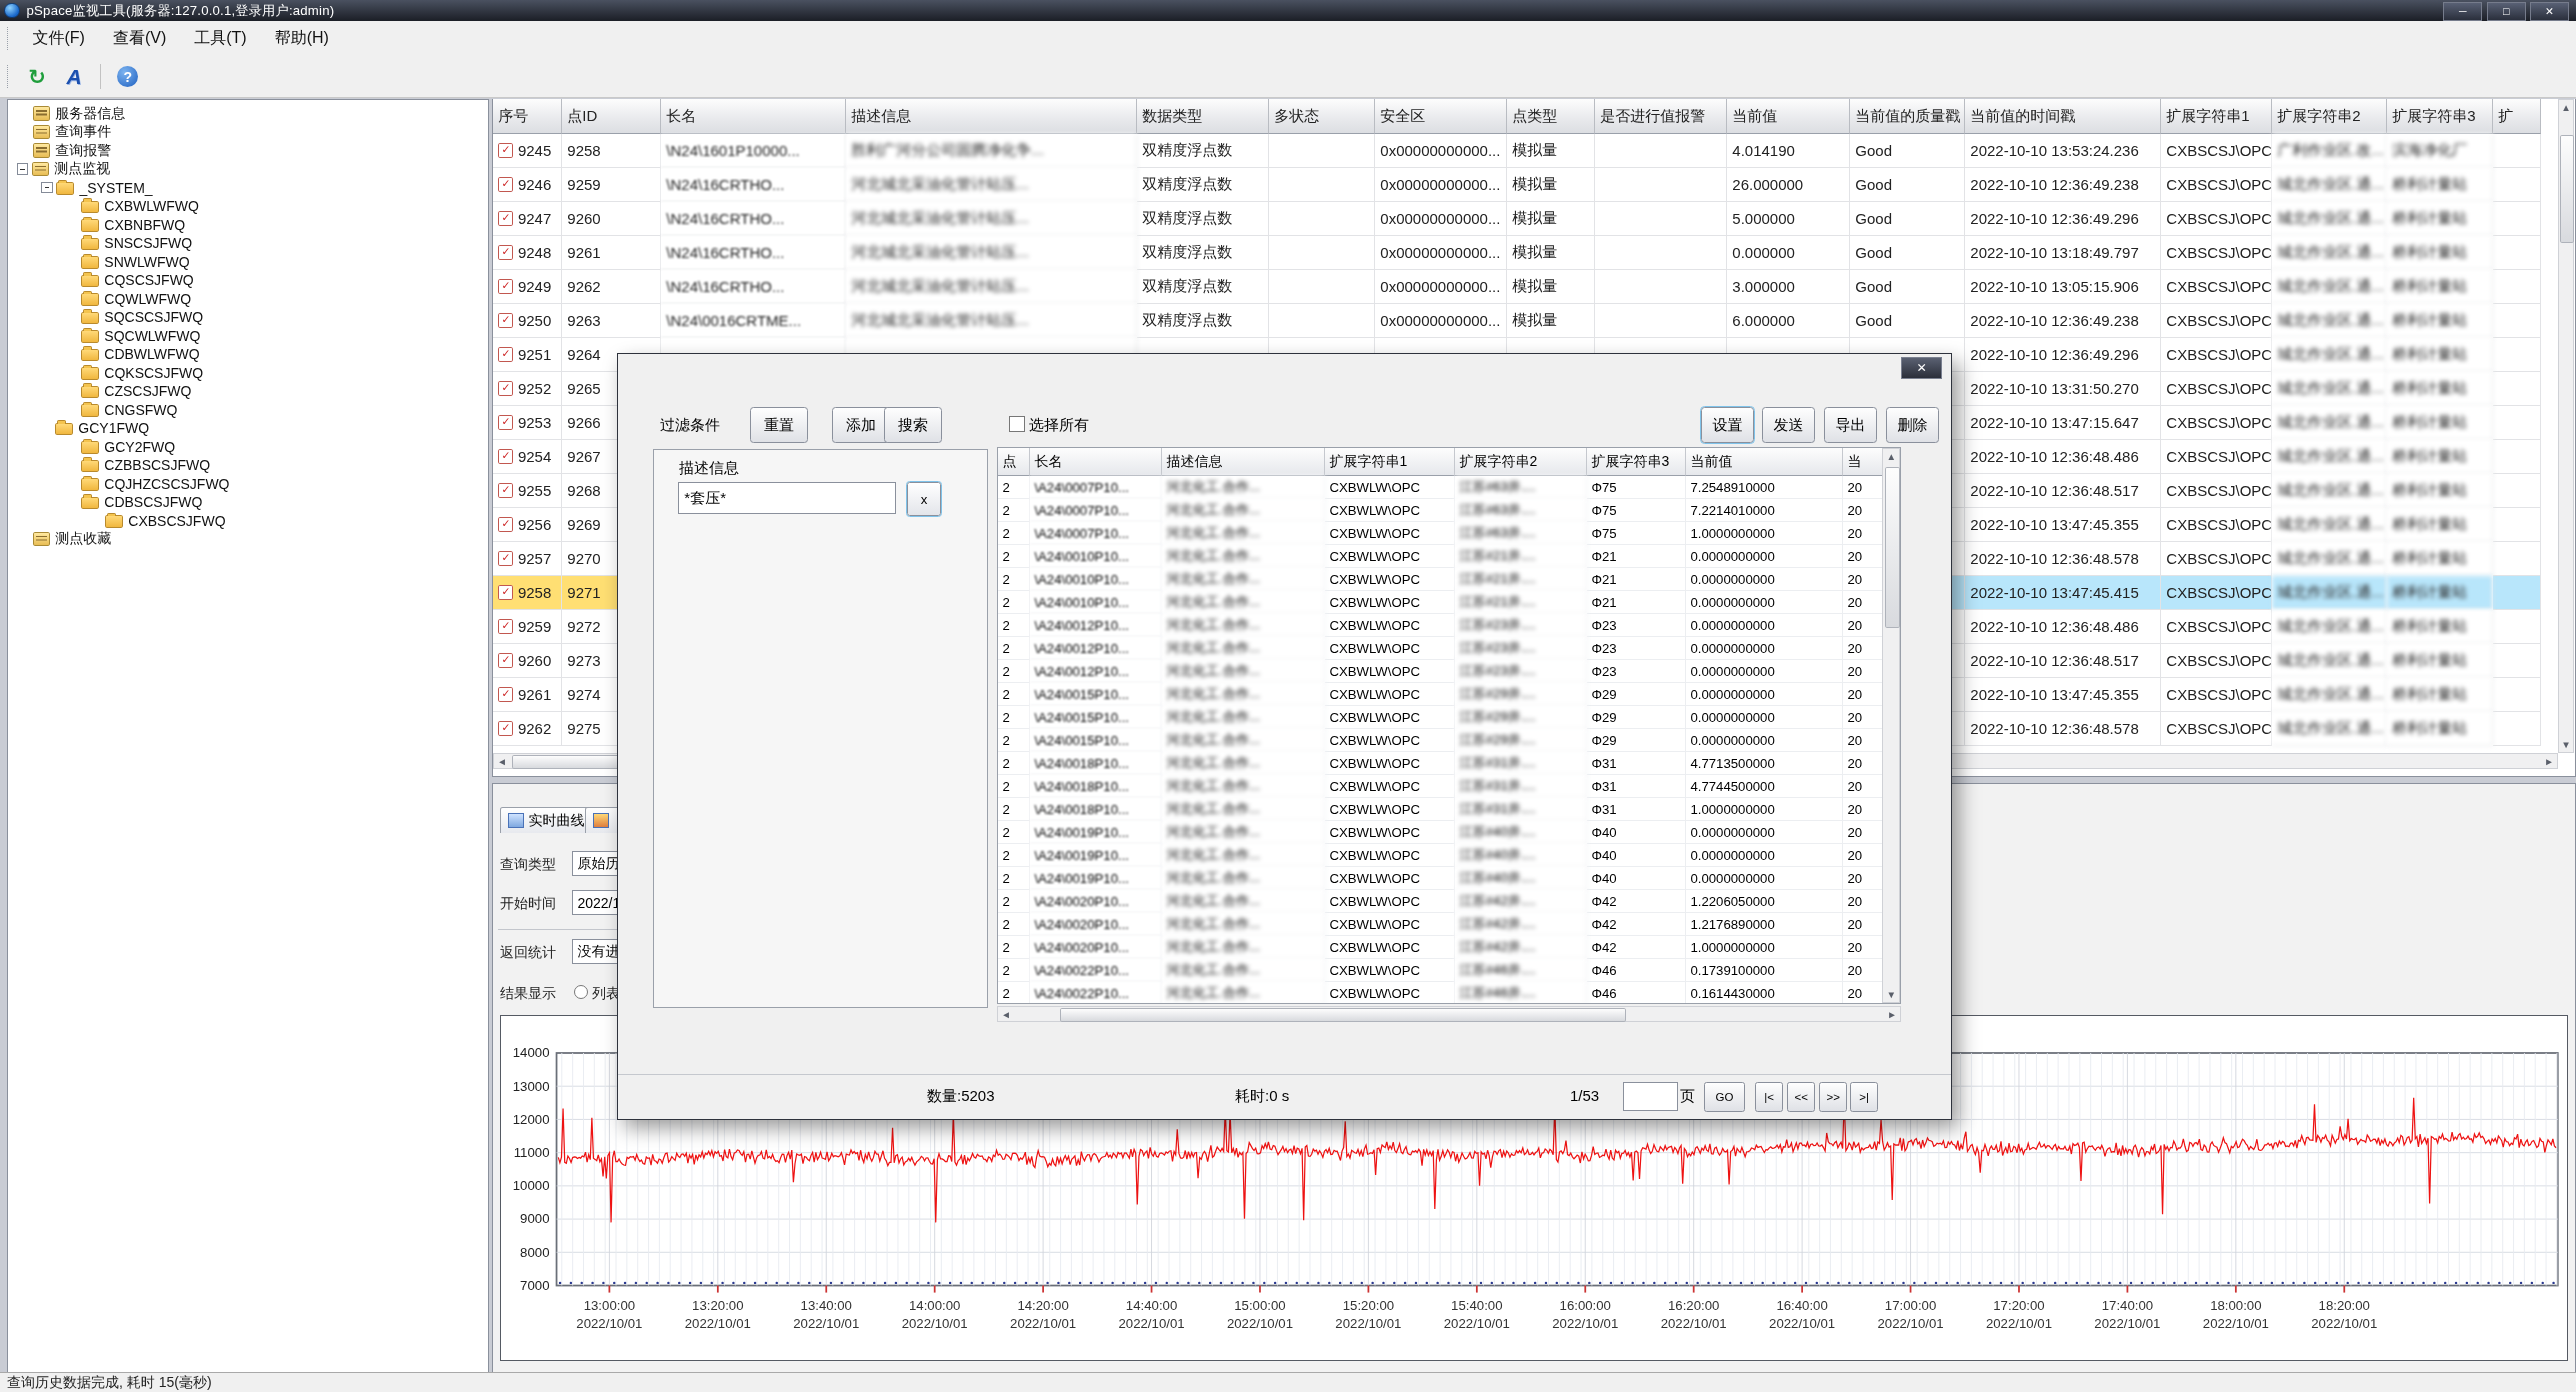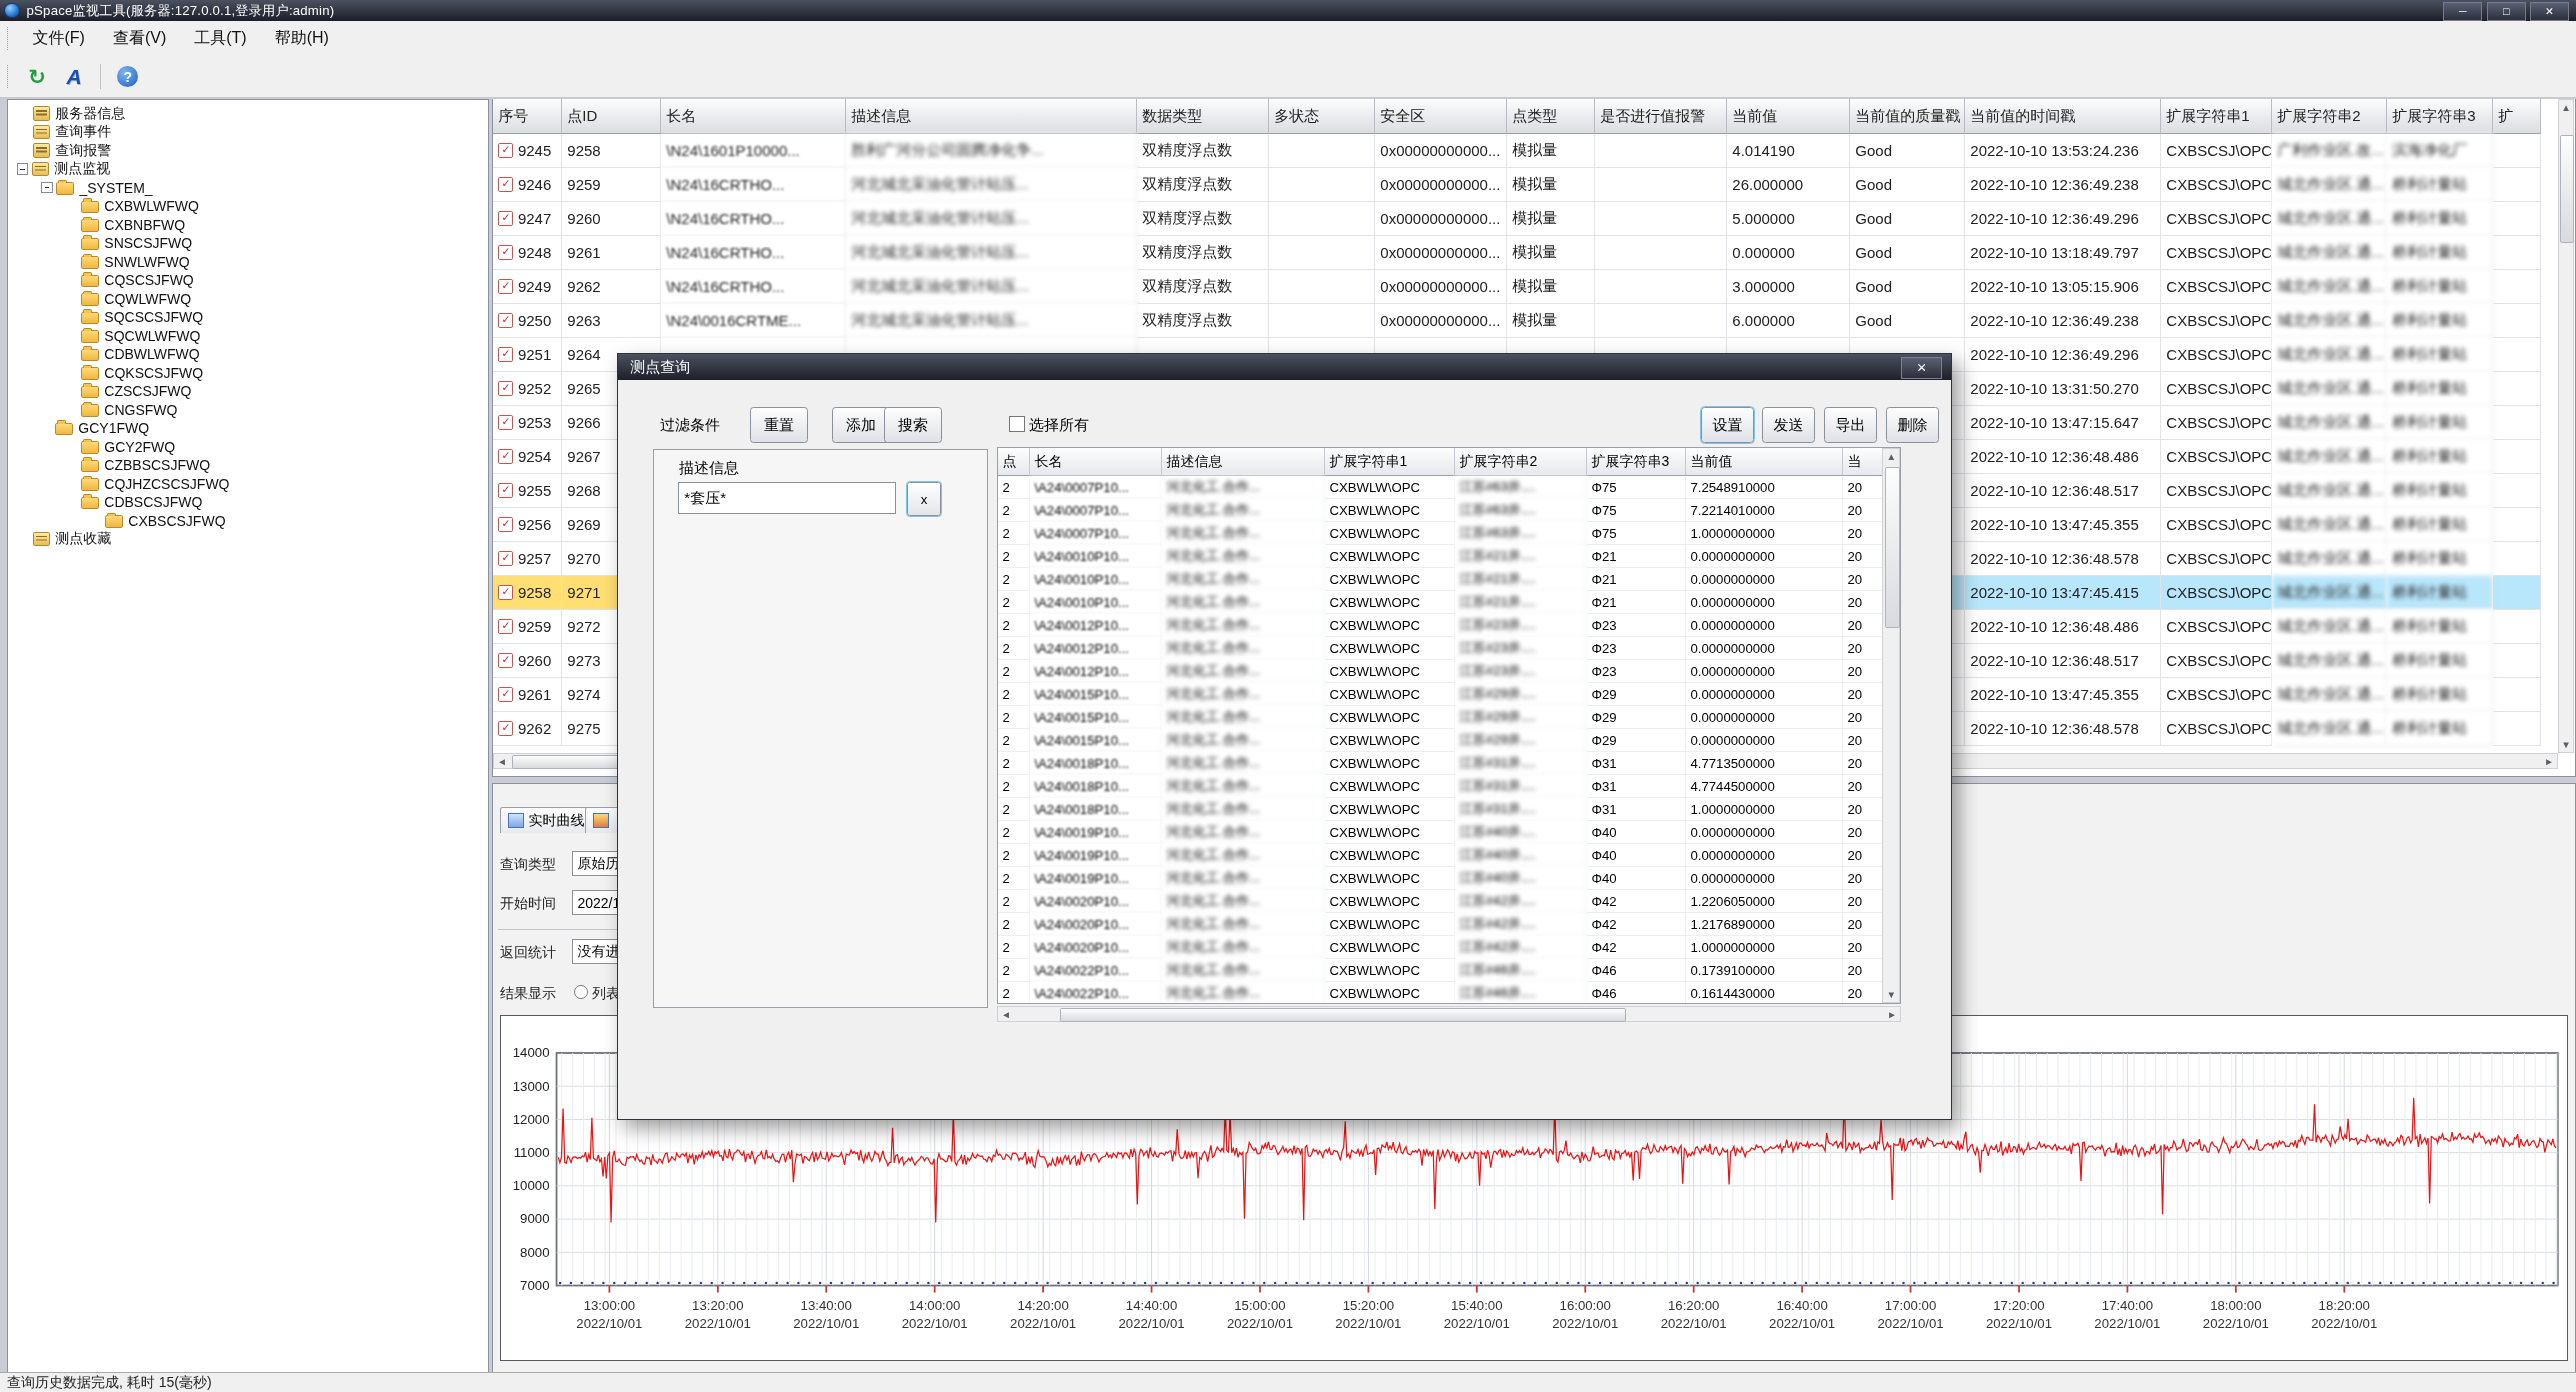--- a/index.html
+++ b/index.html
@@ -1107,23 +1107,20 @@
         <path d="M64.0 160.5L65.8 166.6L67.6 160.2L69.4 105.1L71.3 166.2L73.1 167.2L74.9 158.9L76.7 161.7L78.5 166.2L80.3 160.7L82.2 160.0L84.0 160.3L85.8 161.7L87.6 160.5L89.4 161.4L91.2 158.9L93.1 159.9L94.9 154.6L96.7 165.9L98.5 157.4L100.3 163.1L102.1 115.6L103.9 161.5L105.8 162.8L107.6 164.3L109.4 157.8L111.2 165.6L113.0 162.2L114.8 182.1L116.7 159.9L118.5 184.4L120.3 158.7L122.1 155.3L123.9 234.3L125.7 160.7L127.6 153.0L129.4 165.4L131.2 165.3L133.0 162.3L134.8 166.0L136.6 168.0L138.4 169.2L140.3 169.5L142.1 160.5L143.9 161.7L145.7 159.8L147.5 160.3L149.3 159.6L151.2 163.8L153.0 157.2L154.8 162.1L156.6 165.1L158.4 163.5L160.2 167.5L162.1 168.2L163.9 160.1L165.7 161.7L167.5 161.2L169.3 169.2L171.1 157.2L173.0 164.2L174.8 164.9L176.6 167.1L178.4 162.3L180.2 163.1L182.0 167.1L183.8 161.0L185.7 156.2L187.5 155.7L189.3 165.8L191.1 163.6L192.9 159.6L194.7 161.9L196.6 163.8L198.4 155.7L200.2 159.1L202.0 160.7L203.8 156.9L205.6 156.5L207.5 159.2L209.3 155.8L211.1 167.0L212.9 157.9L214.7 161.2L216.5 157.1L218.3 168.6L220.2 157.7L222.0 163.2L223.8 157.6L225.6 160.0L227.4 154.1L229.2 161.2L231.1 155.8L232.9 157.3L234.7 153.6L236.5 158.1L238.3 152.8L240.1 160.1L242.0 154.1L243.8 156.0L245.6 153.7L247.4 159.2L249.2 158.5L251.0 164.6L252.8 151.8L254.7 159.6L256.5 161.0L258.3 151.0L260.1 159.6L261.9 163.1L263.7 155.8L265.6 154.7L267.4 152.1L269.2 152.6L271.0 156.2L272.8 158.3L274.6 154.0L276.5 165.8L278.3 157.2L280.1 156.8L281.9 162.4L283.7 153.1L285.5 159.9L287.3 167.1L289.2 160.9L291.0 158.2L292.8 157.8L294.6 154.0L296.4 161.3L298.2 162.1L300.1 152.0L301.9 161.1L303.7 159.5L305.5 161.8L307.3 157.1L309.1 162.6L311.0 165.1L312.8 164.3L314.6 166.6L316.4 161.0L318.2 156.8L320.0 157.0L321.9 166.3L323.7 158.2L325.5 154.7L327.3 162.5L329.1 152.3L330.9 188.8L332.7 167.7L334.6 156.7L336.4 157.6L338.2 158.2L340.0 156.9L341.8 167.6L343.6 159.7L345.5 160.4L347.3 162.9L349.1 164.2L350.9 158.3L352.7 154.9L354.5 165.8L356.4 154.8L358.2 163.0L360.0 160.0L361.8 154.5L363.6 161.3L365.4 161.8L367.2 162.8L369.1 154.3L370.9 164.3L372.7 161.4L374.5 155.7L376.3 159.9L378.1 158.5L380.0 159.1L381.8 159.8L383.6 158.8L385.4 155.2L387.2 161.4L389.0 169.1L390.9 156.7L392.7 157.4L394.5 157.9L396.3 152.0L398.1 155.9L399.9 153.9L401.7 156.2L403.6 155.1L405.4 163.8L407.2 152.4L409.0 161.6L410.8 166.3L412.6 157.2L414.5 162.2L416.3 154.3L418.1 160.9L419.9 164.9L421.7 160.8L423.5 153.7L425.4 156.7L427.2 156.7L429.0 164.7L430.8 158.9L432.6 153.0L434.4 161.6L436.2 164.1L438.1 169.9L439.9 166.2L441.7 166.2L443.5 126.8L445.3 166.7L447.1 158.6L449.0 157.5L450.8 166.7L452.6 162.3L454.4 160.2L456.2 169.1L458.0 165.7L459.9 164.7L461.7 161.4L463.5 164.4L465.3 160.5L467.1 165.4L468.9 169.2L470.8 165.6L472.6 164.1L474.4 162.2L476.2 159.3L478.0 160.7L479.8 164.5L481.6 161.2L483.5 161.0L485.3 164.9L487.1 167.7L488.9 168.0L490.7 162.0L492.5 234.3L494.4 163.0L496.2 156.3L498.0 162.3L499.8 162.3L501.6 163.3L503.4 165.2L505.3 165.2L507.1 158.7L508.9 159.0L510.7 165.2L512.5 110.8L514.3 165.8L516.1 169.4L518.0 164.2L519.8 162.5L521.6 158.4L523.4 168.2L525.2 157.9L527.0 168.7L528.9 161.3L530.7 164.4L532.5 160.8L534.3 156.0L536.1 160.1L537.9 161.2L539.8 157.0L541.6 158.9L543.4 159.3L545.2 158.9L547.0 162.6L548.8 162.8L550.6 165.4L552.5 160.0L554.3 161.2L556.1 165.0L557.9 158.0L559.7 159.7L561.5 152.4L563.4 158.0L565.2 156.7L567.0 158.9L568.8 162.8L570.6 162.4L572.4 157.0L574.3 158.4L576.1 160.1L577.9 163.0L579.7 155.9L581.5 155.6L583.3 155.9L585.1 158.2L587.0 164.0L588.8 161.2L590.6 162.7L592.4 159.7L594.2 154.5L596.0 168.7L597.9 160.8L599.7 166.3L601.5 159.3L603.3 169.7L605.1 172.0L606.9 160.7L608.8 152.9L610.6 159.1L612.4 159.9L614.2 159.6L616.0 160.3L617.8 164.8L619.7 171.2L621.5 167.4L623.3 169.4L625.1 162.3L626.9 168.0L628.7 170.2L630.5 159.5L632.4 167.2L634.2 161.5L636.0 167.9L637.8 162.1L639.6 158.5L641.4 163.6L643.3 159.2L645.1 168.7L646.9 162.6L648.7 160.9L650.5 158.8L652.3 169.9L654.2 163.1L656.0 169.2L657.8 153.9L659.6 161.0L661.4 164.3L663.2 159.9L665.0 157.4L666.9 157.5L668.7 164.2L670.5 158.1L672.3 156.1L674.1 157.5L675.9 160.6L677.8 165.8L679.6 162.2L681.4 160.4L683.2 159.8L685.0 159.2L686.8 155.1L688.7 160.0L690.5 157.8L692.3 161.1L694.1 155.8L695.9 157.6L697.7 160.6L699.5 154.9L701.4 156.7L703.2 155.5L705.0 161.0L706.8 155.6L708.6 155.4L710.4 157.9L712.3 161.4L714.1 151.2L715.9 159.9L717.7 151.3L719.5 155.7L721.3 213.9L723.2 159.4L725.0 151.7L726.8 152.9L728.6 158.5L730.4 155.0L732.2 153.3L734.0 161.6L735.9 149.2L737.7 156.7L739.5 159.1L741.3 154.1L743.1 159.4L744.9 160.2L746.8 156.1L748.6 155.4L750.4 156.4L752.2 157.9L754.0 154.3L755.8 155.7L757.7 153.5L759.5 153.0L761.3 165.1L763.1 153.9L764.9 157.6L766.7 128.6L768.6 156.0L770.4 161.1L772.2 161.7L774.0 160.2L775.8 152.7L777.6 162.6L779.4 153.9L781.3 160.5L783.1 154.9L784.9 159.9L786.7 155.5L788.5 155.0L790.3 184.2L792.2 160.6L794.0 162.7L795.8 156.4L797.6 153.8L799.4 157.0L801.2 165.4L803.1 155.6L804.9 146.8L806.7 160.3L808.5 158.7L810.3 153.6L812.1 148.9L813.9 151.4L815.8 153.7L817.6 150.3L819.4 153.8L821.2 105.5L823.0 153.0L824.8 154.4L826.7 110.4L828.5 155.2L830.3 150.4L832.1 157.0L833.9 150.1L835.7 160.4L837.6 154.8L839.4 157.5L841.2 154.8L843.0 230.3L844.8 156.1L846.6 154.1L848.4 143.8L850.3 147.2L852.1 150.6L853.9 152.7L855.7 150.1L857.5 156.3L859.3 156.5L861.2 155.3L863.0 147.2L864.8 150.5L866.6 145.0L868.4 149.8L870.2 142.8L872.1 151.0L873.9 151.8L875.7 147.1L877.5 147.9L879.3 152.8L881.1 157.4L882.9 154.6L884.8 151.8L886.6 148.1L888.4 153.9L890.2 150.7L892.0 155.2L893.8 152.2L895.7 151.2L897.5 156.2L899.3 147.3L901.1 156.2L902.9 150.1L904.7 151.0L906.6 156.3L908.4 150.3L910.2 231.8L912.0 148.8L913.8 147.1L915.6 159.0L917.5 159.3L919.3 157.0L921.1 151.0L922.9 153.4L924.7 152.4L926.5 156.8L928.3 153.0L930.2 156.1L932.0 160.5L933.8 153.7L935.6 151.7L937.4 155.3L939.2 150.2L941.1 157.2L942.9 157.0L944.7 152.5L946.5 153.7L948.3 153.5L950.1 158.3L952.0 164.0L953.8 153.4L955.6 149.4L957.4 119.5L959.2 159.5L961.0 156.8L962.8 161.3L964.7 152.5L966.5 153.8L968.3 155.2L970.1 155.9L971.9 151.5L973.7 158.0L975.6 152.8L977.4 159.7L979.2 150.8L981.0 146.7L982.8 156.9L984.6 156.4L986.5 155.2L988.3 156.1L990.1 151.9L991.9 180.5L993.7 150.7L995.5 149.9L997.3 154.9L999.2 146.4L1001.0 148.1L1002.8 149.3L1004.6 143.0L1006.4 151.5L1008.2 147.4L1010.1 151.0L1011.9 143.2L1013.7 152.8L1015.5 155.0L1017.3 150.5L1019.1 144.9L1021.0 154.5L1022.8 156.2L1024.6 151.5L1026.4 148.4L1028.2 155.7L1030.0 157.1L1031.8 157.6L1033.7 153.3L1035.5 154.3L1037.3 152.9L1039.1 155.1L1040.9 151.3L1042.7 154.2L1044.6 170.0L1046.4 151.4L1048.2 157.9L1050.0 152.0L1051.8 158.3L1053.6 154.2L1055.5 158.5L1057.3 152.8L1059.1 219.1L1060.9 163.0L1062.7 151.4L1064.5 163.7L1066.4 159.3L1068.2 152.9L1070.0 160.0L1071.8 156.5L1073.6 151.9L1075.4 154.8L1077.2 160.7L1079.1 154.1L1080.9 154.9L1082.7 164.9L1084.5 156.5L1086.3 165.9L1088.1 161.9L1090.0 155.6L1091.8 159.3L1093.6 162.4L1095.4 161.6L1097.2 158.8L1099.0 155.2L1100.9 161.2L1102.7 161.4L1104.5 153.6L1106.3 155.9L1108.1 155.4L1109.9 192.7L1111.7 154.1L1113.6 156.8L1115.4 155.7L1117.2 162.2L1119.0 152.4L1120.8 158.6L1122.6 172.1L1124.5 160.0L1126.3 153.5L1128.1 154.0L1129.9 157.2L1131.7 153.1L1133.5 151.6L1135.4 160.7L1137.2 153.6L1139.0 159.1L1140.8 153.4L1142.6 155.6L1144.4 160.3L1146.2 156.4L1148.1 158.3L1149.9 157.9L1151.7 152.9L1153.5 155.4L1155.3 152.8L1157.1 155.3L1159.0 149.7L1160.8 157.3L1162.6 155.7L1164.4 151.9L1166.2 157.2L1168.0 157.0L1169.9 154.8L1171.7 157.6L1173.5 155.0L1175.3 153.9L1177.1 149.9L1178.9 161.0L1180.7 155.8L1182.6 155.2L1184.4 151.0L1186.2 152.5L1188.0 155.9L1189.8 151.3L1191.6 153.2L1193.5 157.4L1195.3 102.2L1197.1 162.9L1198.9 165.8L1200.7 154.3L1202.5 153.1L1204.4 156.2L1206.2 152.3L1208.0 141.5L1209.8 157.3L1211.6 158.5L1213.4 155.6L1215.3 159.9L1217.1 162.2L1218.9 160.1L1220.7 157.9L1222.5 159.1L1224.3 166.9L1226.1 154.2L1228.0 162.4L1229.8 157.0L1231.6 160.1L1233.4 164.5L1235.2 164.3L1237.0 158.6L1238.9 148.2L1240.7 157.2L1242.5 155.8L1244.3 155.5L1246.1 160.6L1247.9 159.6L1249.8 158.0L1251.6 158.6L1253.4 151.1L1255.2 158.5L1257.0 162.6L1258.8 152.2L1260.6 161.3L1262.5 163.3L1264.3 152.3L1266.1 155.3L1267.9 153.8L1269.7 161.5L1271.5 156.0L1273.4 155.7L1275.2 152.6L1277.0 158.2L1278.8 155.0L1280.6 160.1L1282.4 154.7L1284.3 186.7L1286.1 154.5L1287.9 153.4L1289.7 155.3L1291.5 184.9L1293.3 153.1L1295.1 149.5L1297.0 150.3L1298.8 151.2L1300.6 145.6L1302.4 152.2L1304.2 156.1L1306.0 153.6L1307.9 146.1L1309.7 150.8L1311.5 153.8L1313.3 154.1L1315.1 148.5L1316.9 150.5L1318.8 153.0L1320.6 147.2L1322.4 151.9L1324.2 149.3L1326.0 148.6L1327.8 148.0L1329.6 154.9L1331.5 149.4L1333.3 151.7L1335.1 156.2L1336.9 149.9L1338.7 147.1L1340.5 190.4L1342.4 150.4L1344.2 153.0L1346.0 159.9L1347.8 156.2L1349.6 158.7L1351.4 154.4L1353.3 157.4L1355.1 150.0L1356.9 148.4L1358.7 151.9L1360.5 155.8L1362.3 150.1L1364.2 152.4L1366.0 147.1L1367.8 152.3L1369.6 153.7L1371.4 145.1L1373.2 156.4L1375.0 156.7L1376.9 150.0L1378.7 149.0L1380.5 154.6L1382.3 157.9L1384.1 155.5L1385.9 150.3L1387.8 153.7L1389.6 154.3L1391.4 152.2L1393.2 191.3L1395.0 153.8L1396.8 152.5L1398.7 148.0L1400.5 159.0L1402.3 150.4L1404.1 153.1L1405.9 154.9L1407.7 149.2L1409.5 154.2L1411.4 159.8L1413.2 154.1L1415.0 154.0L1416.8 153.0L1418.6 149.8L1420.4 150.4L1422.3 151.8L1424.1 146.5L1425.9 149.2L1427.7 148.6L1429.5 148.1L1431.3 151.6L1433.2 154.9L1435.0 151.7L1436.8 152.1L1438.6 150.0L1440.4 148.5L1442.2 150.2L1444.0 149.9L1445.9 149.0L1447.7 146.7L1449.5 150.1L1451.3 146.1L1453.1 154.4L1454.9 148.5L1456.8 148.8L1458.6 140.4L1460.4 149.2L1462.2 148.5L1464.0 144.1L1465.8 154.1L1467.7 149.0L1469.5 144.0L1471.3 150.9L1473.1 144.5L1474.9 144.1L1476.7 147.1L1478.5 146.4L1480.4 148.2L1482.2 143.3L1484.0 149.8L1485.8 145.8L1487.6 145.3L1489.4 147.1L1491.3 147.0L1493.1 144.1L1494.9 147.6L1496.7 147.7L1498.5 146.4L1500.3 149.4L1502.2 153.3L1504.0 132.8L1505.8 142.7L1507.6 144.8L1509.4 145.0L1511.2 147.3L1513.1 143.9L1514.9 142.4L1516.7 149.6L1518.5 146.0L1520.3 143.4L1522.1 150.4L1523.9 94.3L1525.8 152.8L1527.6 149.9L1529.4 144.2L1531.2 146.6L1533.0 152.3L1534.8 142.7L1536.7 148.9L1538.5 147.0L1540.3 144.5L1542.1 154.5L1543.9 149.7L1545.7 151.9L1547.6 150.1L1549.4 149.4L1551.2 149.1L1553.0 146.3L1554.8 150.5L1556.6 149.8L1558.4 142.6L1560.3 152.3L1562.1 143.0L1563.9 144.7L1565.7 117.9L1567.5 142.7L1569.3 152.2L1571.2 148.8L1573.0 144.0L1574.8 148.8L1576.6 147.6L1578.4 208.9L1580.2 145.3L1582.1 146.6L1583.9 146.4L1585.7 146.6L1587.5 138.4L1589.3 153.0L1591.1 139.3L1592.9 153.1L1594.8 150.1L1596.6 143.1L1598.4 142.3L1600.2 141.0L1602.0 146.2L1603.8 140.8L1605.7 139.2L1607.5 145.3L1609.3 143.1L1611.1 150.5L1612.9 140.8L1614.7 148.1L1616.6 144.0L1618.4 138.4L1620.2 141.3L1622.0 141.6L1623.8 142.7L1625.6 148.0L1627.4 146.9L1629.3 144.4L1631.1 145.1L1632.9 144.3L1634.7 145.9L1636.5 141.8L1638.3 149.4L1640.2 149.1L1642.0 142.9L1643.8 145.6L1645.6 142.4L1647.4 145.8L1649.2 146.5L1651.1 150.2L1652.9 141.5L1654.7 152.7L1656.5 146.0L1658.3 151.2L1660.1 139.0L1662.0 131.4L1663.8 153.8L1665.6 151.0L1667.4 147.3L1669.2 145.9L1671.0 152.9L1672.8 157.2L1674.7 149.4L1676.5 155.2L1678.3 177.8L1680.1 152.4L1681.9 153.0L1683.7 145.9L1685.6 151.7L1687.4 158.7L1689.2 150.5L1691.0 147.7L1692.8 151.4L1694.6 151.4L1696.5 146.8L1698.3 154.3L1700.1 152.9L1701.9 142.4L1703.7 158.3L1705.5 153.3L1707.3 149.4L1709.2 156.0L1711.0 144.4L1712.8 154.0L1714.6 153.6L1716.4 148.0L1718.2 149.2L1720.1 155.2L1721.9 145.3L1723.7 153.4L1725.5 150.2L1727.3 156.8L1729.1 152.2L1731.0 151.3L1732.8 144.6L1734.6 151.6L1736.4 150.4L1738.2 149.2L1740.0 149.8L1741.8 151.2L1743.7 147.0L1745.5 143.4L1747.3 148.7L1749.1 148.2L1750.9 145.7L1752.7 149.9L1754.6 147.1L1756.4 147.5L1758.2 149.5L1760.0 151.5L1761.8 147.8L1763.6 145.9L1765.5 152.3L1767.3 148.2L1769.1 150.7L1770.9 150.5L1772.7 151.0L1774.5 148.0L1776.3 152.0L1778.2 152.4L1780.0 147.8L1781.8 156.7L1783.6 144.9L1785.4 147.0L1787.2 146.3L1789.1 144.4L1790.9 149.2L1792.7 187.2L1794.5 144.1L1796.3 143.3L1798.1 154.5L1800.0 150.4L1801.8 147.9L1803.6 148.4L1805.4 147.5L1807.2 150.3L1809.0 152.4L1810.9 149.5L1812.7 148.7L1814.5 151.1L1816.3 146.9L1818.1 151.1L1819.9 159.4L1821.7 153.0L1823.6 150.4L1825.4 149.7L1827.2 154.6L1829.0 154.0L1830.8 154.1L1832.6 143.9L1834.5 157.7L1836.3 150.6L1838.1 158.7L1839.9 147.0L1841.7 155.8L1843.5 150.7L1845.4 155.8L1847.2 151.5L1849.0 152.2L1850.8 156.6L1852.6 148.8L1854.4 146.6L1856.2 151.7L1858.1 160.2L1859.9 152.6L1861.7 149.4L1863.5 151.6L1865.3 158.7L1867.1 154.0L1869.0 154.1L1870.8 156.6L1872.6 148.7L1874.4 152.0L1876.2 145.3L1878.0 156.1L1879.9 154.8L1881.7 152.5L1883.5 147.0L1885.3 225.0L1887.1 145.7L1888.9 151.4L1890.7 148.4L1892.6 153.2L1894.4 149.3L1896.2 149.6L1898.0 142.0L1899.8 145.8L1901.6 152.1L1903.5 149.7L1905.3 149.9L1907.1 147.4L1908.9 139.4L1910.7 147.9L1912.5 153.9L1914.4 152.5L1916.2 143.5L1918.0 144.3L1919.8 148.0L1921.6 144.5L1923.4 143.7L1925.2 145.8L1927.1 139.8L1928.9 151.6L1930.7 152.5L1932.5 146.5L1934.3 148.6L1936.1 154.3L1938.0 154.5L1939.8 145.6L1941.6 143.1L1943.4 146.9L1945.2 148.2L1947.0 149.0L1948.9 154.6L1950.7 150.1L1952.5 145.2L1954.3 138.2L1956.1 143.7L1957.9 144.9L1959.8 150.2L1961.6 155.3L1963.4 148.1L1965.2 149.6L1967.0 147.0L1968.8 142.7L1970.6 149.4L1972.5 148.5L1974.3 143.9L1976.1 139.9L1977.9 141.5L1979.7 144.9L1981.5 146.8L1983.4 151.8L1985.2 148.1L1987.0 149.9L1988.8 151.5L1990.6 148.0L1992.4 139.9L1994.3 151.6L1996.1 152.6L1997.9 152.2L1999.7 149.7L2001.5 146.4L2003.3 146.3L2005.1 144.3L2007.0 146.8L2008.8 145.4L2010.6 150.4L2012.4 144.5L2014.2 143.9L2016.0 148.2L2017.9 142.0L2019.7 145.4L2021.5 142.4L2023.3 143.6L2025.1 148.1L2026.9 147.4L2028.8 148.4L2030.6 144.6L2032.4 144.1L2034.2 147.4L2036.0 141.3L2037.8 149.9L2039.6 141.1L2041.5 142.3L2043.3 135.8L2045.1 141.3L2046.9 145.8L2048.7 138.2L2050.5 137.7L2052.4 140.6L2054.2 140.9L2056.0 141.2L2057.8 100.3L2059.6 143.5L2061.4 135.7L2063.3 138.3L2065.1 143.2L2066.9 138.0L2068.7 139.1L2070.5 135.2L2072.3 140.9L2074.1 142.5L2076.0 147.5L2077.8 135.3L2079.6 139.6L2081.4 144.3L2083.2 140.1L2085.0 139.6L2086.9 125.2L2088.7 136.2L2090.5 140.2L2092.3 134.7L2094.1 139.7L2095.9 116.6L2097.8 141.6L2099.6 139.2L2101.4 140.0L2103.2 140.2L2105.0 138.6L2106.8 145.5L2108.7 142.6L2110.5 140.1L2112.3 141.5L2114.1 141.8L2115.9 143.4L2117.7 135.1L2119.5 137.8L2121.4 142.1L2123.2 141.3L2125.0 139.7L2126.8 140.1L2128.6 144.3L2130.4 138.1L2132.3 147.2L2134.1 141.2L2135.9 144.4L2137.7 139.6L2139.5 145.9L2141.3 147.8L2143.2 142.8L2145.0 144.2L2146.8 147.4L2148.6 144.1L2150.4 142.7L2152.2 138.6L2154.0 143.7L2155.9 135.5L2157.7 137.1L2159.5 146.3L2161.3 143.0L2163.1 138.0L2164.9 137.0L2166.8 143.9L2168.6 141.2L2170.4 92.9L2172.2 139.4L2174.0 136.9L2175.8 148.5L2177.7 134.0L2179.5 144.7L2181.3 141.6L2183.1 138.4L2184.9 144.7L2186.7 138.8L2188.5 212.8L2190.4 136.8L2192.2 137.9L2194.0 140.1L2195.8 139.5L2197.6 144.1L2199.4 136.8L2201.3 138.9L2203.1 134.0L2204.9 140.3L2206.7 138.9L2208.5 140.2L2210.3 142.1L2212.2 141.7L2214.0 131.8L2215.8 140.6L2217.6 137.4L2219.4 139.8L2221.2 135.1L2223.0 133.6L2224.9 139.7L2226.7 137.6L2228.5 139.9L2230.3 139.1L2232.1 136.3L2233.9 139.9L2235.8 139.4L2237.6 143.3L2239.4 134.0L2241.2 137.9L2243.0 136.5L2244.8 132.6L2246.7 138.0L2248.5 136.6L2250.3 139.5L2252.1 144.7L2253.9 142.3L2255.7 140.9L2257.6 145.7L2259.4 139.5L2261.2 142.2L2263.0 139.0L2264.8 144.0L2266.6 136.3L2268.4 138.8L2270.3 141.6L2272.1 148.9L2273.9 139.2L2275.7 142.7L2277.5 143.0L2279.3 147.3L2281.2 144.4L2283.0 145.9L2284.8 138.3L2286.6 139.7L2288.4 134.1L2290.2 149.4L2292.1 139.9L2293.9 145.9L2295.7 147.5L2297.5 143.1L2299.3 140.6L2301.1 147.0L2302.9 146.0L2304.8 142.3L2306.6 141.4L2308.4 145.3L2310.2 149.2L2312.0 147.4L2313.8 139.1L2315.7 142.3L2317.5 143.1L2319.3 154.8L2321.1 147.0L2322.9 140.6L2324.7 143.1L2326.6 146.2L2328.4 139.6L2330.2 147.6L2332.0 149.6" fill="none" stroke="#ee1212" stroke-width="1.4"></path>
       </svg>
   </div>
 </div>
 
 <div id="statusbar" class="abs">
   <span>查询历史数据完成, 耗时 15(毫秒)</span>
 </div>
 
 <div id="dialog" class="abs">
-  <div id="dialog-titlebar">
-    <span style="margin-left:12.3px;">测点查询</span>
-  </div>
   <div id="dialog-close">✕</div>
 
   <div style="position:absolute;left:42px;top:62px;font-size:15px;">过滤条件</div>
   <div class="dbtn" style="left:132px;top:53px;width:56px;">重置</div>
   <div class="dbtn" style="left:214px;top:53px;width:56px;">添加</div>
   <div class="dbtn" style="left:266px;top:53px;width:56px;">搜索</div>
 
   <span class="chk" style="position:absolute;left:391px;top:62px;"></span>
   <div style="position:absolute;left:411px;top:62px;font-size:15px;">选择所有</div>
 
@@ -1388,14 +1385,26 @@
       <div class="sb-thumb" style="left:1.8px;top:17.6px;width:12.3px;height:159px;"></div>
       <div class="sb-arrow" style="left:2.6px;bottom:1.8px;width:10.6px;height:12.3px;">▼</div>
     </div>
   </div>
   <div class="sb abs" style="left:379px;top:652px;width:904px;height:16px;">
     <div class="sb-arrow" style="left:1.8px;top:1.8px;width:12.3px;height:10.6px;">◄</div>
     <div class="sb-thumb" style="left:62px;top:0.9px;width:564px;height:12.3px;"></div>
     <div class="sb-arrow" style="right:1.8px;top:1.8px;width:12.3px;height:10.6px;">►</div>
   </div>
 
+  <div id="dlg-footer">
+    <span style="position:absolute;left:309px;top:12.3px;">数量:5203</span>
+    <span style="position:absolute;left:617px;top:12.3px;">耗时:0 s</span>
+    <span style="position:absolute;left:952px;top:12.3px;">1/53</span>
+    <input style="position: absolute; left: 1005px; top: 7px; width: 49px; height: 25px; border: 0.9px solid rgb(138, 144, 156); font-size: 14px;" value="">
+    <span style="position:absolute;left:1062px;top:12.3px;">页</span>
+    <div class="navbtn" style="left:1086px;width:39px;">GO</div>
+    <div class="navbtn" style="left:1137px;">|&lt;</div>
+    <div class="navbtn" style="left:1169px;">&lt;&lt;</div>
+    <div class="navbtn" style="left:1201px;">&gt;&gt;</div>
+    <div class="navbtn" style="left:1232px;">&gt;|</div>
+  </div>
 </div>
 
 
 </body></html>

